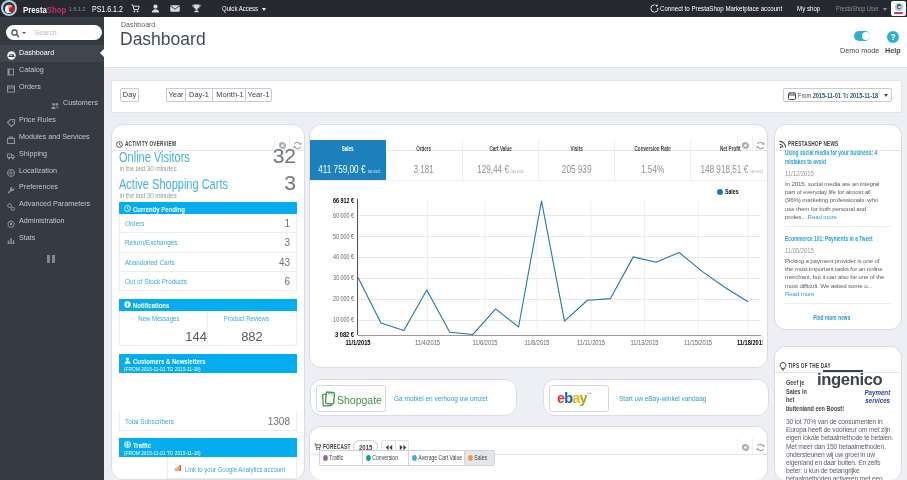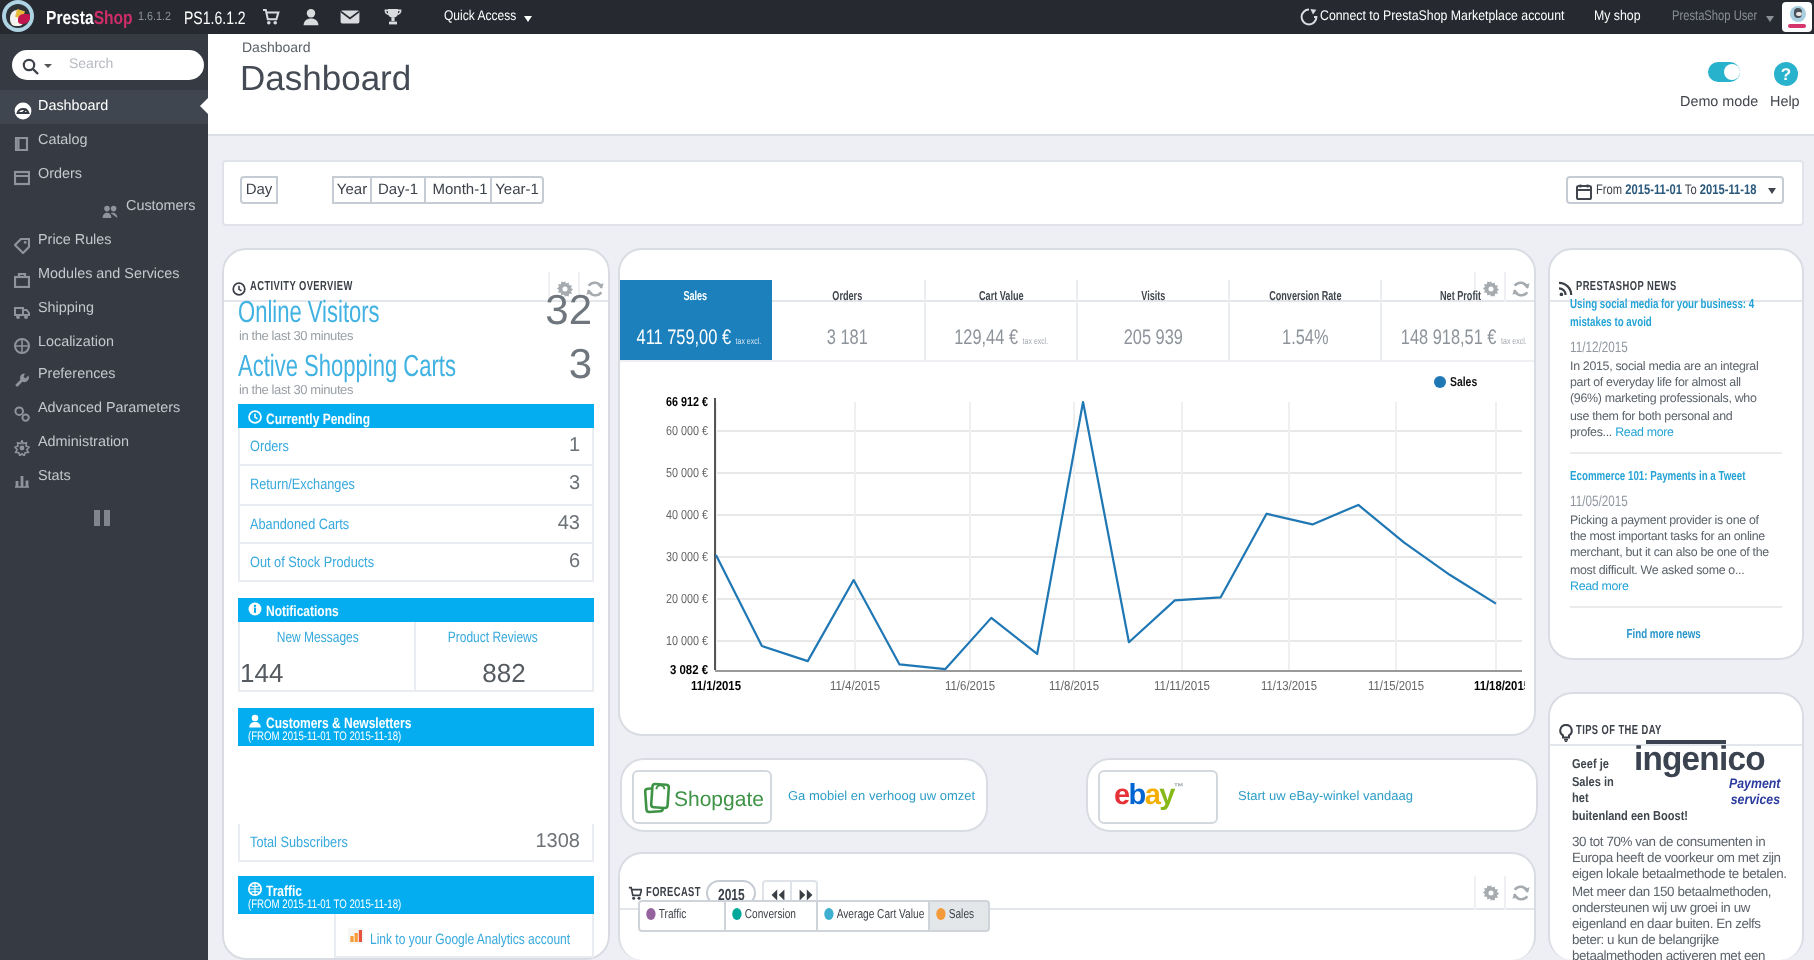--- a/index.html
+++ b/index.html
@@ -198,21 +198,21 @@
 </div>
 
 <div id="pagehead">
   <div class="abs" style="left:17px;top:4px;font-size:7px;color:#5a6067;">Dashboard</div>
   <div class="abs" style="left:16px;top:12px;font-size:17.5px;color:#454b54;">Dashboard</div>
   <div class="abs" style="left:750px;top:14px;width:16px;height:10px;border-radius:5px;background:#29b2cb;">
     <div class="abs" style="left:7.5px;top:1px;width:8px;height:8px;border-radius:50%;background:#fff;"></div>
   </div>
   <div class="abs" style="left:736px;top:29px;font-size:7.2px;color:#41454c;">Demo mode</div>
   <div class="abs" style="left:783px;top:13.5px;width:12px;height:12px;border-radius:50%;background:#29b2cb;color:#fff;font-size:8.5px;font-weight:bold;text-align:center;line-height:12px;">?</div>
-  <div class="abs" style="left:781px;top:29px;font-size:7.2px;color:#41454c;">Help</div>
+  <div class="abs" style="left:781px;top:29px;font-size:7.2px;color:#41454c;font-weight:bold;">Help</div>
 </div>
 
 <div id="filterbar">
   <div class="fbtn" style="left:8px;width:19px;border-radius:2px 0 0 2px;">Day</div>
   <div class="fbtn on" style="left:26px;width:29px;">Month</div>
   <div class="fbtn" style="left:54px;width:20px;">Year</div>
   <div class="fbtn" style="left:73px;width:28px;">Day-1</div>
   <div class="fbtn" style="left:100px;width:36px;">Month-1</div>
   <div class="fbtn" style="left:133px;width:27px;border-radius:0 2px 2px 0;">Year-1</div>
   <div class="abs" style="left:671px;top:6.5px;width:109px;height:14px;border:1px solid #c6ccd3;border-radius:2px;background:#fff;">
@@ -278,21 +278,21 @@
     <svg class="abs" style="left:5px;top:2.5px;" width="7" height="7" viewBox="0 0 8 8">
         <circle cx="4" cy="4" r="3.7" fill="#fff"></circle>
         <rect x="3.4" y="3.2" width="1.2" height="3" fill="#04adf0"></rect>
         <rect x="3.4" y="1.6" width="1.2" height="1.2" fill="#04adf0"></rect>
       </svg>
     <div class="bb-t">Notifications</div>
   </div>
   <div class="row" style="top:185.5px;height:35px;">
     <div class="abs" style="left:0;top:0;width:50%;height:100%;border-right:1px solid #e9ecf0;">
       <div class="abs cx" style="left:50%;top:3.5px;font-size:7.5px;color:#38a9dd;transform:translateX(-50%) scaleX(0.8);">New Messages</div>
-      <div class="abs" style="left:0;right:0;top:18.5px;text-align:left;font-size:13px;color:#555b61;">144</div>
+      <div class="abs" style="left:0;right:0;top:18.5px;text-align:right;font-size:13px;color:#555b61;">144</div>
     </div>
     <div class="abs" style="left:50%;top:0;width:50%;height:100%;">
       <div class="abs cx" style="left:50%;top:3.5px;font-size:7.5px;color:#38a9dd;transform:translateX(-50%) scaleX(0.8);">Product Reviews</div>
       <div class="abs" style="left:0;right:0;top:18.5px;text-align:center;font-size:13px;color:#555b61;">882</div>
     </div>
   </div>
 
   <div class="bluebar" style="top:229px;height:19px;">
     <svg class="abs" style="left:5px;top:3px;" width="7" height="7" viewBox="0 0 9 9">
         <circle cx="4.5" cy="2.6" r="2.1" fill="#fff"></circle>
@@ -400,21 +400,21 @@
       <text x="214.5" y="164" font-size="6.5" textLength="25" lengthAdjust="spacingAndGlyphs" fill="#666">11/8/2015</text>
       <text x="267" y="164" font-size="6.5" textLength="28" lengthAdjust="spacingAndGlyphs" fill="#666">11/11/2015</text>
       <text x="320.5" y="164" font-size="6.5" textLength="28" lengthAdjust="spacingAndGlyphs" fill="#666">11/13/2015</text>
       <text x="374" y="164" font-size="6.5" textLength="28" lengthAdjust="spacingAndGlyphs" fill="#666">11/15/2015</text>
       <text x="427" y="164" font-size="6.5" textLength="28" lengthAdjust="spacingAndGlyphs" fill="#000" font-weight="bold">11/18/2015</text>
       <rect x="452.5" y="156" width="4.5" height="12" fill="#ffffff"></rect>
       <polyline points="48,96.44067053109822 70.94,141.99605201315995 93.88,149.55362682124394 116.82000000000001,109.03662854457153 139.76,151.23308788970704 162.7,153.5423468588438 185.64000000000001,127.93056556478145 208.58,145.98477205075983 231.52,20 254.46,140.10665831113897 277.4,119.2183612721291 300.34000000000003,117.64386652044493 323.28000000000003,75.86727244242519 346.22,81.22055459815134 369.16,71.45868713770955 392.1,90.35262415791948 415.04,106.51743694187687 437.98,120.79285602381324 " fill="none" stroke="#1f77b4" stroke-width="1.1" stroke-linejoin="round"></polyline>
     </svg>
 </div>
 
-<div class="panel" style="left:310px;top:379px;width:184px;height:37px;">
+<div class="panel" style="left:310px;top:379px;width:207px;height:37px;">
   <div class="abs" style="left:5px;top:5px;width:70px;height:27px;border:1px solid #d2d8dd;border-radius:3px;">
     <svg class="abs" style="left:5px;top:5px;" width="13" height="16" viewBox="0 0 13 16">
         <rect x="0.9" y="3.2" width="8.2" height="11.6" rx="1.4" fill="#fff" stroke="#3f9347" stroke-width="1.3" transform="rotate(-4 5 9)"></rect>
         <rect x="3.9" y="1.2" width="8.2" height="11.6" rx="1.4" fill="#fff" stroke="#3f9347" stroke-width="1.3" transform="rotate(4 8 7)"></rect>
         <path d="M6.2 3.6c0-1.1 0.9-2 2-2s2 0.9 2 2" fill="none" stroke="#3f9347" stroke-width="1"></path>
       </svg>
     <div class="abs" style="left:20px;top:7.5px;font-size:10.5px;color:#3f9347;">Shopgate</div>
   </div>
   <div class="abs" style="left:83px;top:15px;font-size:6.5px;color:#2e9ec7;">Ga mobiel en verhoog uw omzet</div>
 </div>

